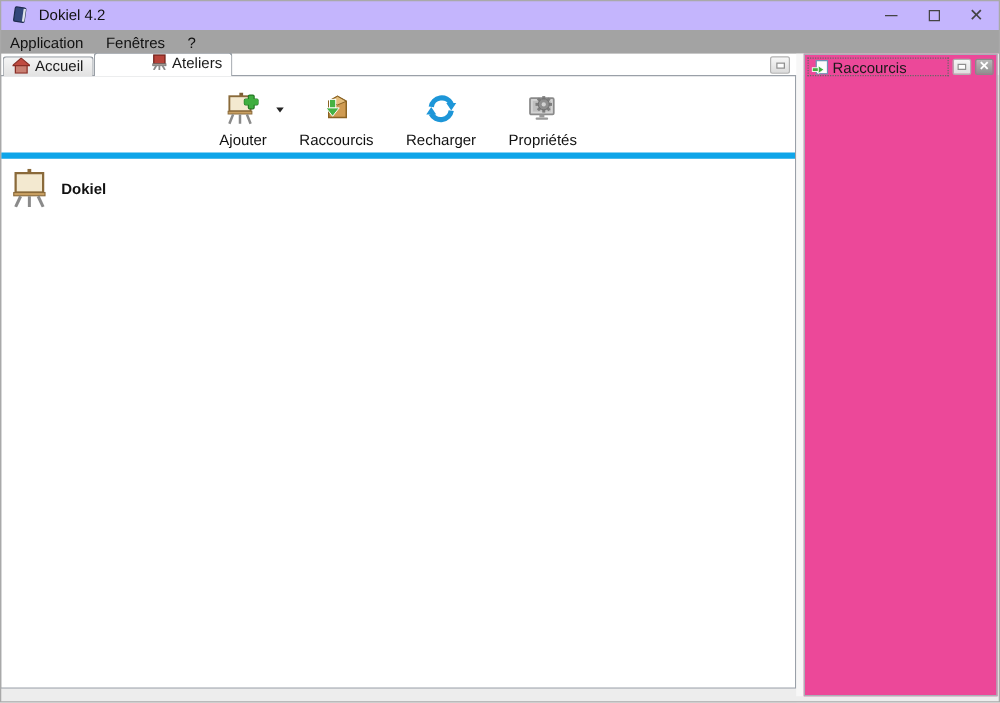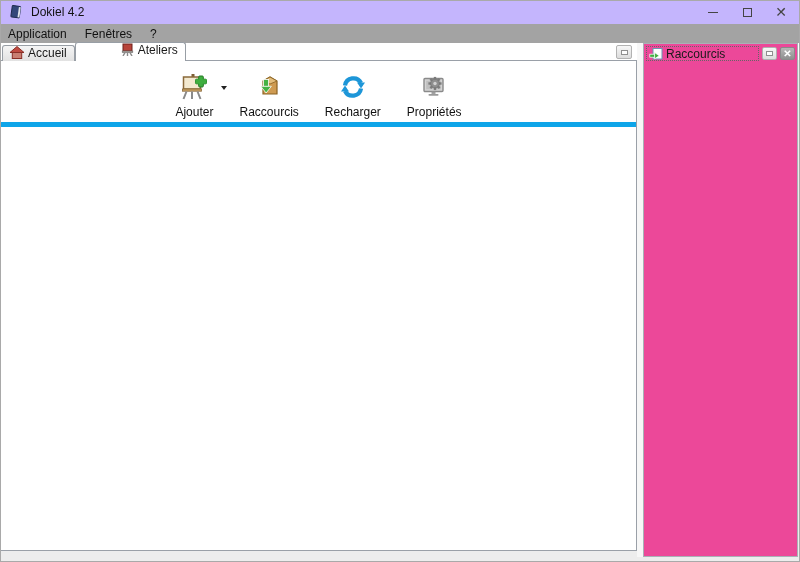--- a/index.html
+++ b/index.html
@@ -211,20 +211,35 @@
           </g>
           <circle cx="0" cy="0" r="4.4" fill="#8f8f8f" stroke="#6e6e6e" stroke-width="0.8"></circle>
           <circle cx="0" cy="0" r="1.7" fill="#d2d2d2"></circle>
         </g>
       </svg>
       <span>Propriétés</span>
     </button>
 
   </div>
 
+  <div class="list">
+    <div class="list-item">
+      <svg width="29" height="31" viewBox="0 0 29 31">
+        <rect x="13" y="0" width="3" height="4" fill="#8a6a3a"></rect>
+        <rect x="3.5" y="3.5" width="22" height="15.5" fill="#f3e9d0" stroke="#8a6a3a" stroke-width="1.8"></rect>
+        <rect x="2" y="19" width="25" height="2.6" fill="#c9a063" stroke="#8a6a3a" stroke-width="0.9"></rect>
+        <g stroke="#8a8a8a" stroke-width="2.4">
+          <line x1="7.5" y1="22" x2="3.5" y2="30.5"></line>
+          <line x1="21.5" y1="22" x2="25.5" y2="30.5"></line>
+          <line x1="14.5" y1="22" x2="14.5" y2="30.5"></line>
+        </g>
+      </svg>
+      <span class="list-item-label">Dokiel</span>
+    </div>
+  </div>
 </div>
 
 <div class="bottom-strip-left"></div>
 
 <div class="splitter"></div>
 
 <div class="right-panel">
   <div class="rp-header">
     <div class="rp-focusbox">
       <svg width="14" height="14" viewBox="0 0 14 14">

